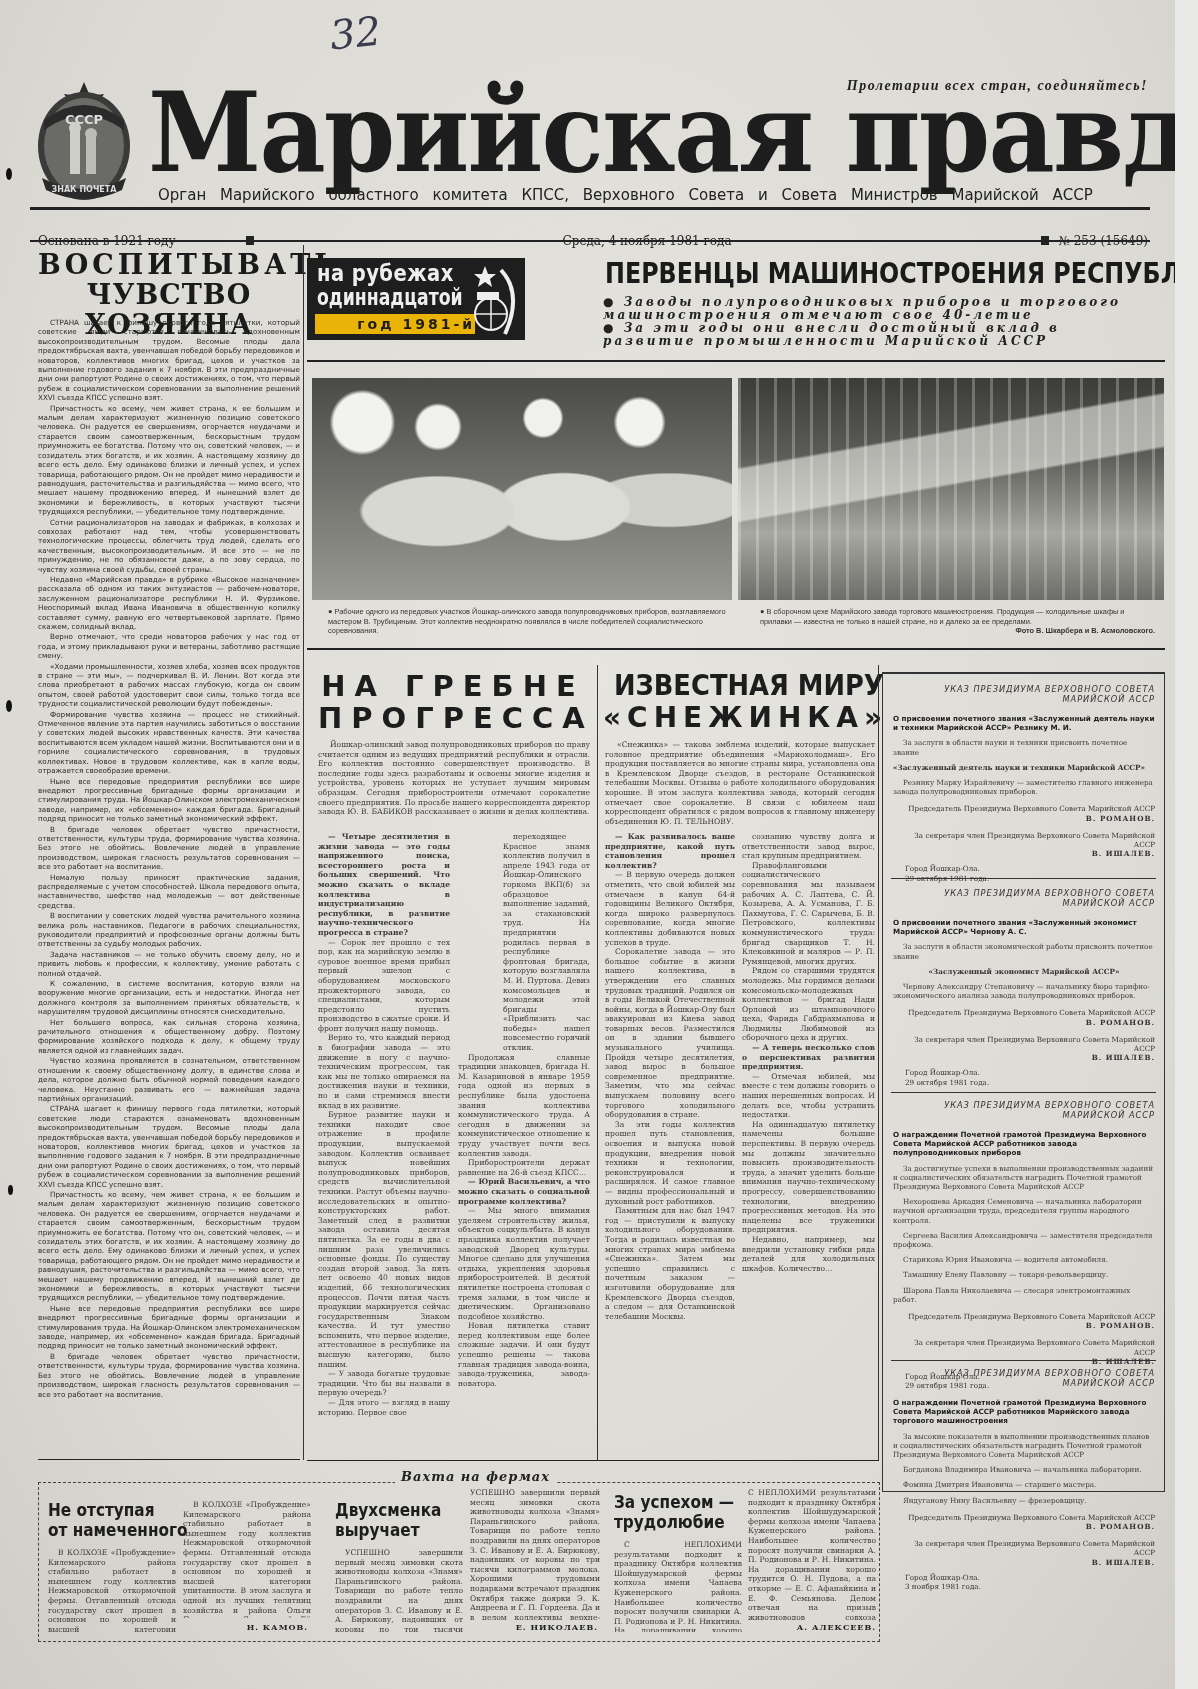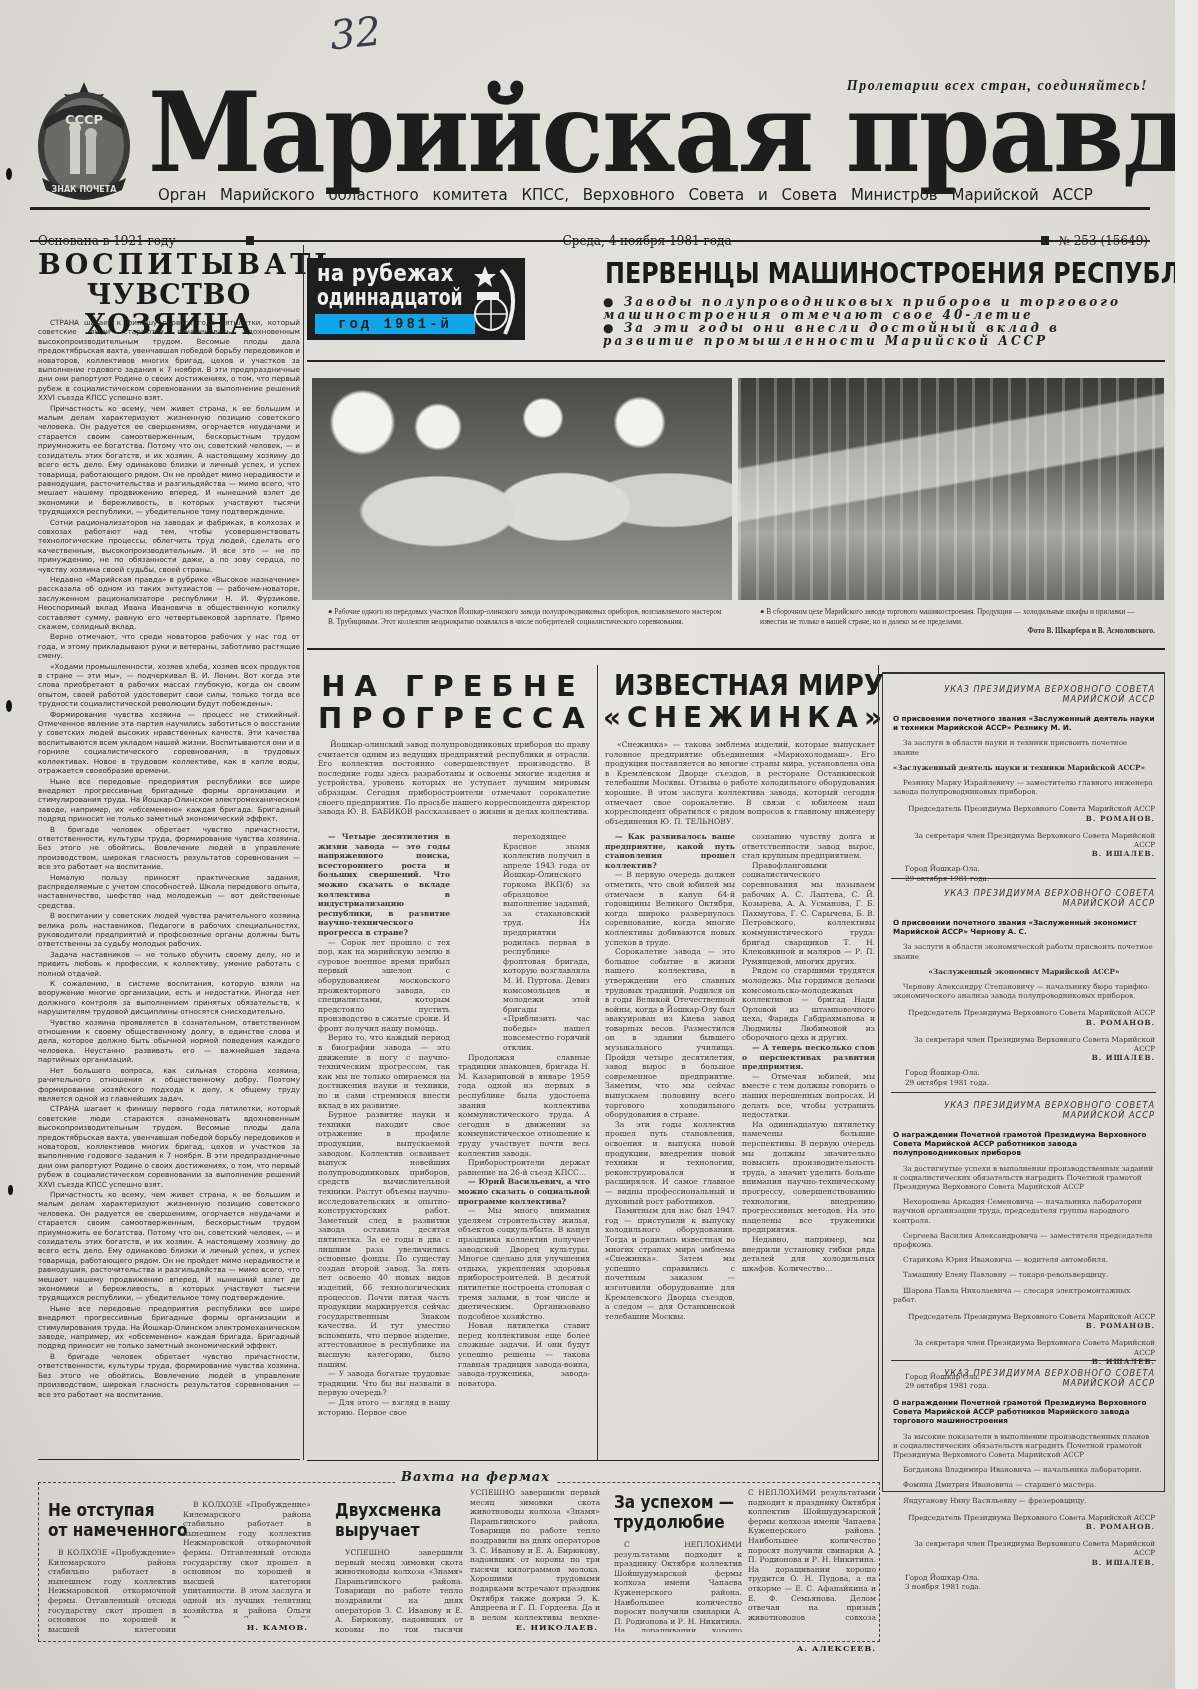--- a/index.html
+++ b/index.html
@@ -51,21 +51,21 @@
     left: 38px; top: 250px; width: 262px; font-family: "DejaVu Serif", serif; font-weight: bold;
     font-size: 27px; line-height: 30px; letter-spacing: 4px; color: #1a1a1a; text-align: center;
   }
   .h-left .l2 { letter-spacing: 1px; font-size: 27px; }
   .badge {
     left: 307px; top: 258px; width: 218px; height: 82px; background: #1e1e1e; color: #eee;
     font-family: "DejaVu Sans", sans-serif; font-weight: bold;
   }
   .badge .b1 { position: absolute; left: 10px; top: 2px; font-size: 23px; letter-spacing: 0.5px; transform: scaleX(0.85); transform-origin: left; white-space: nowrap; }
   .badge .b2 { position: absolute; left: 10px; top: 26px; font-size: 23px; transform: scaleX(0.75); transform-origin: left; white-space: nowrap; }
-  .badge .b3 { position: absolute; left: 8px; top: 56px; width: 160px; height: 20px; background: #0ea5e9; color: #1e1e1e; text-align: center; font-size: 14px; letter-spacing: 3px; line-height: 20px; font-family: Liberation Mono, monospace; }
+  .badge .b3 { position: absolute; left: 8px; top: 56px; width: 160px; height: 20px; background: #eab308; color: #1e1e1e; text-align: right; font-size: 14px; letter-spacing: 3px; line-height: 20px; }
   .badge svg { position: absolute; right: 4px; top: 6px; }
   .h-main {
     left: 605px; top: 256px; font-family: "DejaVu Sans", sans-serif; font-weight: bold; font-size: 29px;
     letter-spacing: 0px; transform: scaleX(0.82); transform-origin: left; white-space: nowrap; color: #1a1a1a;
   }
   .sub-main {
     left: 603px; top: 296px; width: 555px; font-family: "DejaVu Serif", serif; font-style: italic; font-weight: bold;
     font-size: 12px; line-height: 13px; letter-spacing: 3px; color: #222;
   }
   .photo {
@@ -81,21 +81,21 @@
       linear-gradient(180deg, #4a4a48 0%, #6a6a66 40%, #9a9a94 100%);
   }
   .photo2 {
     background-color: #7a7a76;
     background-image:
       repeating-linear-gradient(90deg, rgba(255,255,255,0.25) 0 3px, transparent 3px 18px),
       linear-gradient(170deg, transparent 0 30%, rgba(240,240,235,0.6) 31% 48%, transparent 49%),
       linear-gradient(180deg, #3c3c3a 0%, #5c5c58 35%, #a8a8a2 70%, #6c6c68 100%);
   }
   .caption {
-    font-family: Liberation Serif, serif; font-size: 7.4px; line-height: 9.6px; color: #333;
+    font-family: Liberation Sans, sans-serif; font-size: 7.4px; line-height: 9.6px; color: #333;
   }
   .vline { background: #333; width: 1px; }
   .h-art {
     font-family: "DejaVu Sans", sans-serif; font-weight: bold; color: #1d1d1d; text-align: center; white-space: nowrap;
   }
   .decree-box {
     left: 882px; top: 672px; width: 283px; height: 820px; border: 1px solid #333; border-top: 2px solid #333;
   }
   .decree { position: absolute; left: 10px; width: 262px; }
   .decree .dh { font-family: "DejaVu Sans", sans-serif; font-style: italic; font-size: 8.2px; letter-spacing: 1px; text-align: right; line-height: 10px; color: #333; }
@@ -164,22 +164,22 @@
     <p>Недавно «Марийская правда» в рубрике «Высокое назначение» рассказала об одном из таких энтузиастов — рабочем-новаторе, заслуженном рационализаторе республики Н. И. Фурзикове. Неоспоримый вклад Ивана Ивановича в общественную копилку составляет сумму, равную его четвертьвековой зарплате. Прямо скажем, солидный вклад.</p>
     <p>Верно отмечают, что среди новаторов рабочих у нас год от года, и этому прикладывают руки и ветераны, заботливо растящие смену.</p>
     <p>«Ходами промышленности, хозяев хлеба, хозяев всех продуктов в стране — эти мы», — подчеркивал В. И. Ленин. Вот когда эти слова приобретают в рабочих массах глубокую, когда он своим опытом, своей работой удостоверит свои силы, только тогда все трудности социалистической революции будут побеждены».</p>
     <p>Формирование чувства хозяина — процесс не стихийный. Отмеченное явление эта партия научились заботиться о восстании у советских людей высоких нравственных качеств. Эти качества воспитываются всем укладом нашей жизни. Воспитываются они и в горниле социалистического соревнования, в трудовых коллективах. Новое в трудовом коллективе, как в капле воды, отражается своеобразие времени.</p>
     <p>Ныне все передовые предприятия республики все шире внедряют прогрессивные бригадные формы организации и стимулирования труда. На Йошкар-Олинском электромеханическом заводе, например, их «обсеменено» каждая бригада. Бригадный подряд приносит не только заметный экономический эффект.</p>
     <p>В бригаде человек обретает чувство причастности, ответственности, культуры труда, формирование чувства хозяина. Без этого не обойтись. Вовлечение людей в управление производством, широкая гласность результатов соревнования — все это работает на воспитание.</p>
     <p>Немалую пользу приносят практические задания, распределяемые с учетом способностей. Школа передового опыта, наставничество, шефство над молодежью — вот действенные средства.</p>
     <p>В воспитании у советских людей чувства рачительного хозяина велика роль наставников. Педагоги в рабочих специальностях, руководители предприятий и профсоюзные органы должны быть ответственны за судьбу молодых рабочих.</p>
     <p>Задача наставников — не только обучить своему делу, но и привить любовь к профессии, к коллективу, умение работать с полной отдачей.</p>
     <p>К сожалению, в системе воспитания, которую взяли на вооружение многие организации, есть и недостатки. Иногда нет должного контроля за выполнением принятых обязательств, к нарушителям трудовой дисциплины относятся снисходительно.</p>
+    <p>Нет большего вопроса, как сильная сторона хозяина, рачительного отношения к общественному добру. Поэтому формирование хозяйского подхода к делу, к общему труду является одной из главнейших задач.</p>
     <p>Чувство хозяина проявляется в сознательном, ответственном отношении к своему общественному долгу, в единстве слова и дела, которое должно быть обычной нормой поведения каждого человека. Неустанно развивать его — важнейшая задача партийных организаций.</p>
-    <p>Нет большего вопроса, как сильная сторона хозяина, рачительного отношения к общественному добру. Поэтому формирование хозяйского подхода к делу, к общему труду является одной из главнейших задач.</p>
     <p>СТРАНА шагает к финишу первого года пятилетки, который советские люди стараются ознаменовать вдохновенным высокопроизводительным трудом. Весомые плоды дала предоктябрьская вахта, увенчавшая победой борьбу передовиков и новаторов, коллективов многих бригад, цехов и участков за выполнение годового задания к 7 ноября. В эти предпраздничные дни они рапортуют Родине о своих достижениях, о том, что первый рубеж в социалистическом соревновании за выполнение решений XXVI съезда КПСС успешно взят.</p>
     <p>Причастность ко всему, чем живет страна, к ее большим и малым делам характеризуют жизненную позицию советского человека. Он радуется ее свершениям, огорчается неудачами и старается своим самоотверженным, бескорыстным трудом приумножить ее богатства. Потому что он, советский человек, — и созидатель этих богатств, и их хозяин. А настоящему хозяину до всего есть дело. Ему одинаково близки и личный успех, и успех товарища, работающего рядом. Он не пройдет мимо нерадивости и равнодушия, расточительства и разгильдяйства — мимо всего, что мешает нашему продвижению вперед. И нынешний взлет де экономики и бережливость, в которых участвуют тысячи трудящихся республики, — убедительное тому подтверждение.</p>
     <p>Ныне все передовые предприятия республики все шире внедряют прогрессивные бригадные формы организации и стимулирования труда. На Йошкар-Олинском электромеханическом заводе, например, их «обсеменено» каждая бригада. Бригадный подряд приносит не только заметный экономический эффект.</p>
     <p>В бригаде человек обретает чувство причастности, ответственности, культуры труда, формирование чувства хозяина. Без этого не обойтись. Вовлечение людей в управление производством, широкая гласность результатов соревнования — все это работает на воспитание.</p>
   </div>
   <div class="abs vline" style="left:303px; top:245px; height:1215px;"></div>
   <div class="abs rule" style="left:38px; top:1459px; width:262px; height:1px;"></div>
 
   <div class="abs badge">
     <div class="b1">на рубежах</div>
@@ -352,19 +352,19 @@
   <div class="abs col-serif" style="left:335px; top:1548px; width:128px; height:84px; overflow:hidden; text-align:justify; text-indent:10px;">УСПЕШНО завершили первый месяц зимовки скота животноводы колхоза «Знамя» Параньгинского района. Товарищи по работе тепло поздравили на днях операторов З. С. Иванову и Е. А. Бирюкову, надоивших от коровы по три тысячи килограммов молока. Хорошими трудовыми подарками встречают праздник Октября также доярки Э. К. Андреева и Г. П. Гордеева. Да и в целом коллективы верхне-осипвенской и андемировской ферм ныне добились неплохих результатов и сейчас возглавляют соревнование, а связано это с тем, что в хозяйстве внедрена двухсменка.</div>
   <div class="abs col-serif" style="left:470px; top:1488px; width:130px; height:132px; overflow:hidden; text-align:justify;">УСПЕШНО завершили первый месяц зимовки скота животноводы колхоза «Знамя» Параньгинского района. Товарищи по работе тепло поздравили на днях операторов З. С. Иванову и Е. А. Бирюкову, надоивших от коровы по три тысячи килограммов молока. Хорошими трудовыми подарками встречают праздник Октября также доярки Э. К. Андреева и Г. П. Гордеева. Да и в целом коллективы верхне-осипвенской и андемировской ферм ныне добились неплохих результатов и сейчас возглавляют соревнование, а связано это с тем, что в хозяйстве внедрена двухсменка.</div>
   <div class="abs auth" style="left:470px; top:1622px; width:128px;">Е. НИКОЛАЕВ.</div>
 
   <div class="abs" style="left:614px; top:1492px; width:128px;">
     <div class="fh">За успехом —</div>
     <div class="fh">трудолюбие</div>
   </div>
   <div class="abs col-serif" style="left:614px; top:1540px; width:128px; height:92px; overflow:hidden; text-align:justify; text-indent:10px;">С НЕПЛОХИМИ результатами подходит к празднику Октября коллектив Шойшудумарской фермы колхоза имени Чапаева Куженерского района. Наибольшее количество поросят получили свинарки А. П. Родионова и Р. Н. Никитина. На доращивании хорошо трудится О. Н. Пудова, а на откорме — Е. С. Афанайкина и Е. Ф. Семьянова. Делом отвечая на призыв животноводов совхоза «Звениговский» и Параньгинского колхоза имени Калинина, работники фермы стремятся закрепить достигнутое и провести зимовку организованно.</div>
   <div class="abs col-serif" style="left:748px; top:1488px; width:128px; height:132px; overflow:hidden; text-align:justify;">С НЕПЛОХИМИ результатами подходит к празднику Октября коллектив Шойшудумарской фермы колхоза имени Чапаева Куженерского района. Наибольшее количество поросят получили свинарки А. П. Родионова и Р. Н. Никитина. На доращивании хорошо трудится О. Н. Пудова, а на откорме — Е. С. Афанайкина и Е. Ф. Семьянова. Делом отвечая на призыв животноводов совхоза «Звениговский» и Параньгинского колхоза имени Калинина, работники фермы стремятся закрепить достигнутое и провести зимовку организованно.</div>
-  <div class="abs auth" style="left:748px; top:1622px; width:128px;margin-top:21px;">А. АЛЕКСЕЕВ.</div>
+  <div class="abs auth" style="left:748px; top:1622px; width:128px;">А. АЛЕКСЕЕВ.</div>
 
   <div class="abs edge-mark" style="left:6px; top:168px; width:6px; height:12px;"></div>
   <div class="abs edge-mark" style="left:6px; top:700px; width:6px; height:12px;"></div>
   <div class="abs edge-mark" style="left:8px; top:1185px; width:5px; height:10px;"></div>
   <div class="abs" style="left:1175px; top:0; width:23px; height:1689px; background:#e9e9e7;"></div>
 </div>
 
 </body></html>

